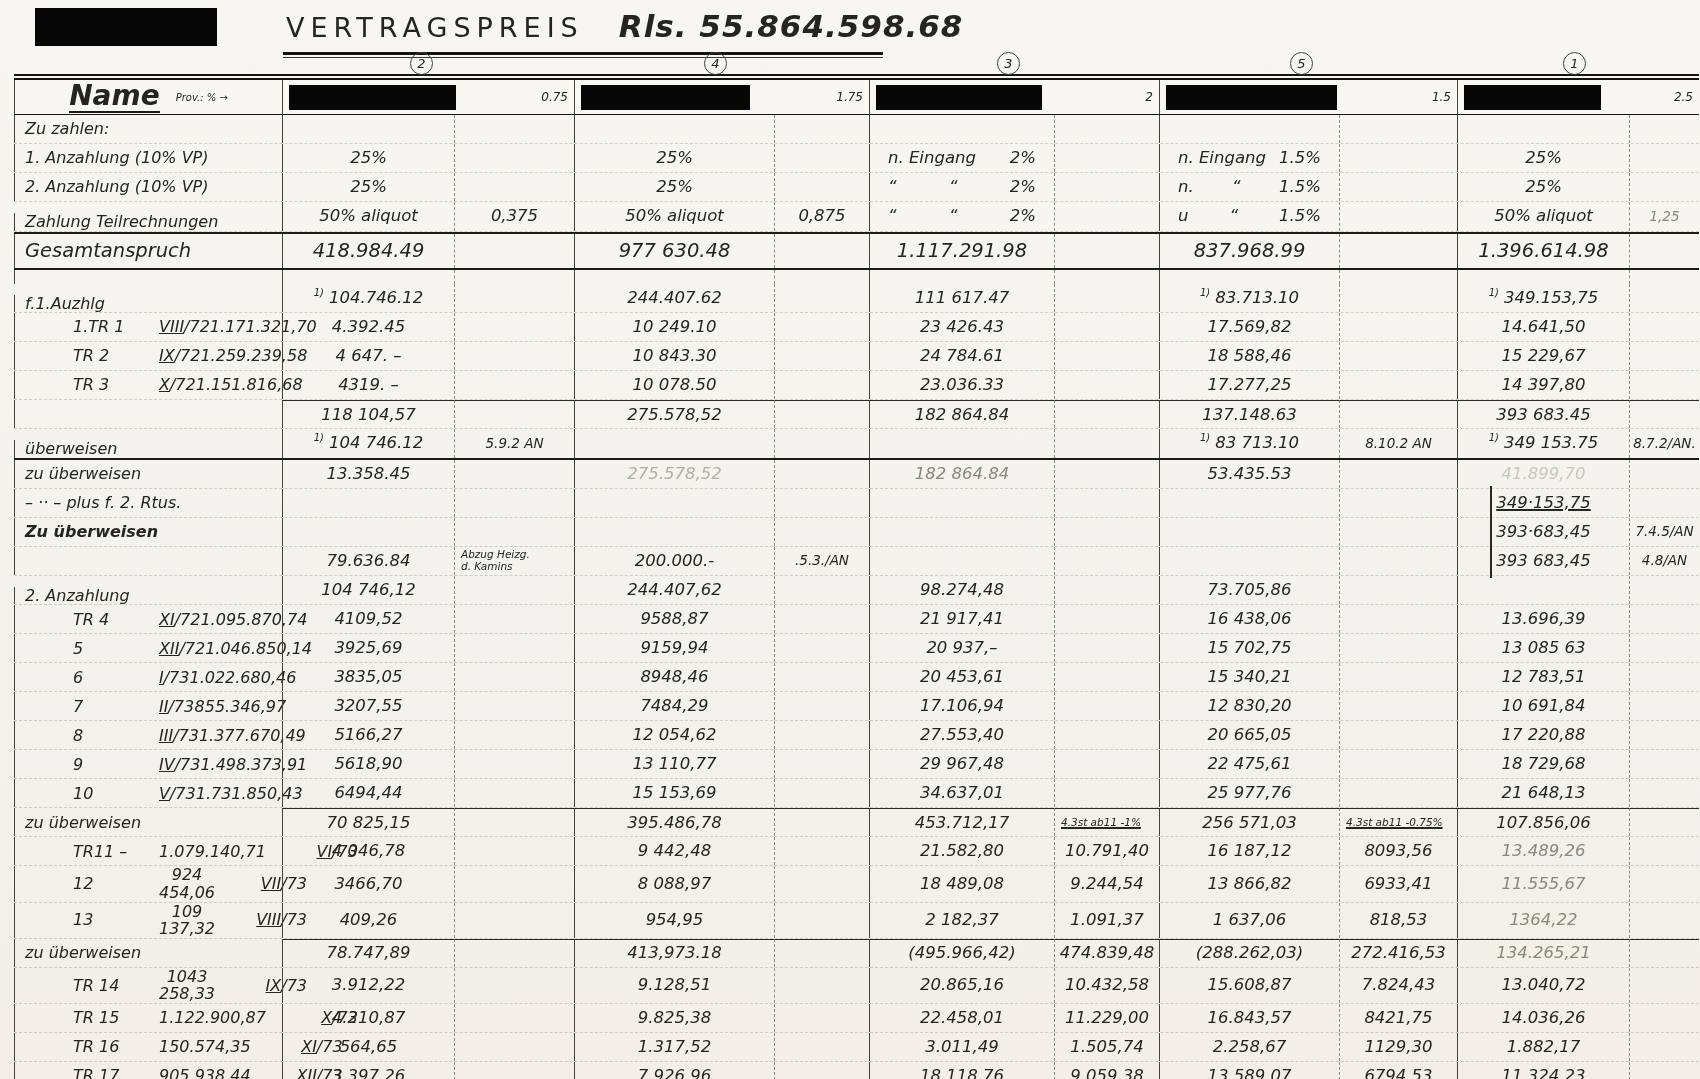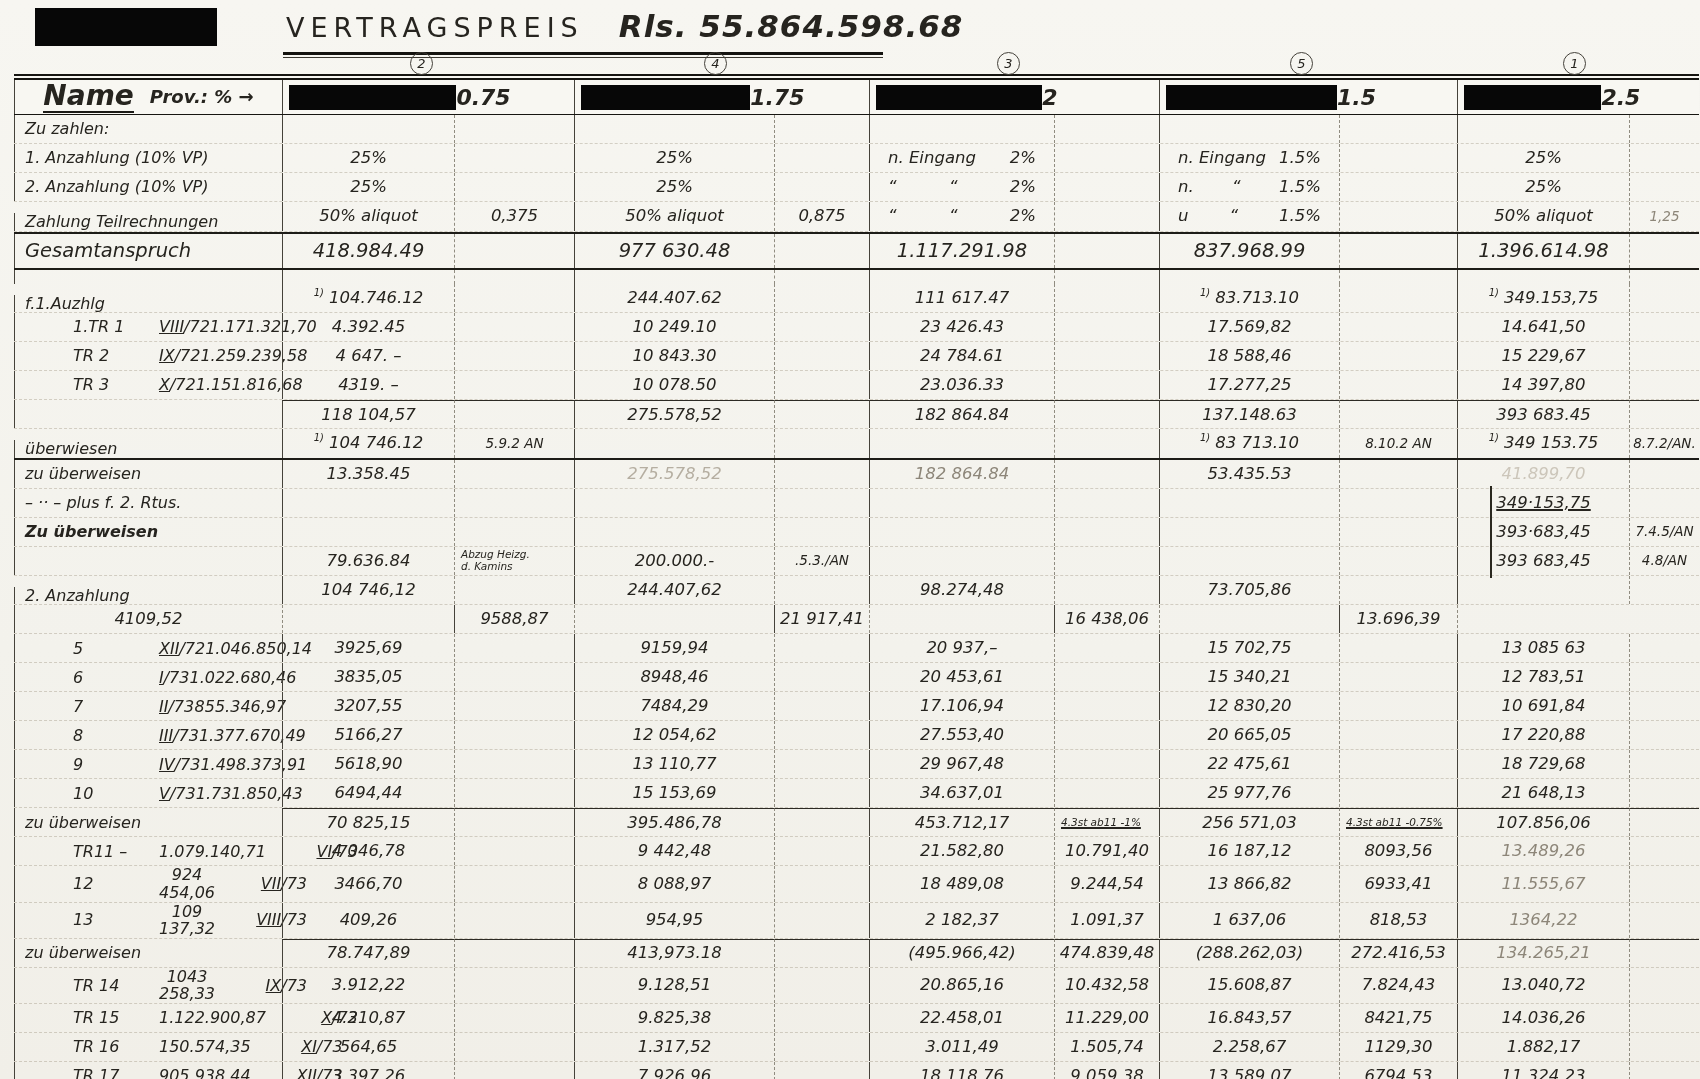--- a/index.html
+++ b/index.html
@@ -22,24 +22,24 @@
   .circles{position:relative;height:18px;}
   .circle{position:absolute;top:-4px;width:21px;height:21px;border:1.4px solid #44413a;
           border-radius:50%;font-style:italic;font-size:13px;
           display:flex;align-items:center;justify-content:center;background:transparent;}
 
   .thead{display:grid;grid-template-columns:268px 292px 295px 290px 298px 242px;
          height:34px;border-top:6px double #161511;border-bottom:1.8px solid #161511;
          background:#f8f7f2;}
   .hlabel{display:flex;align-items:center;gap:16px;padding-left:10px;border-left:1.3px solid #45423a;}
   .hname{font-weight:bold;font-size:28px;border-bottom:2px solid #1b1a16;line-height:1.05;}
-  .hprov{font-style:italic;font-weight:bold;font-size:18px;}
+  .hprov{font-style:italic;font-weight:normal;font-size:10px;}
   .hgroup{position:relative;display:flex;align-items:center;border-left:1.2px solid #45423a;padding:2px 6px;}
   .hgroup .redact{height:25px;flex:0 0 60%;background:#070707;}
-  .hgroup .rate{flex:1;text-align:left;font-style:italic;font-weight:bold;font-size:22px;}
+  .hgroup .rate{flex:1;text-align:right;font-style:italic;font-weight:normal;font-size:12px;}
 
   .row{display:grid;grid-template-columns:268px 172px 120px 200px 95px 185px 105px 180px 118px 172px 70px;
        min-height:28px;border-bottom:1px dashed rgba(122,109,84,.28);}
   .cell{display:flex;align-items:center;justify-content:center;position:relative;
         font-style:italic;font-size:16.5px;padding:0 3px;line-height:1.1;}
   .cell.label{justify-content:flex-start;padding-left:10px;border-left:1.3px solid #45423a;font-size:16px;gap:0;}
   .b-solid{border-left:1.2px solid #45423a;}
   .b-dash{border-left:1px dashed #908c80;}
 
   .row.spacer{min-height:14px;border-bottom:none;}
@@ -290,21 +290,21 @@
           <div class="cell b-solid">275.578,52</div>
           <div class="cell b-dash"></div>
           <div class="cell b-solid">182 864.84</div>
           <div class="cell b-dash"></div>
           <div class="cell b-solid">137.148.63</div>
           <div class="cell b-dash"></div>
           <div class="cell b-solid">393 683.45</div>
           <div class="cell b-dash"></div>
         </div>
         <div class="row hb">
-          <div class="cell label lbl-script">überwiesen</div>
+          <div class="cell label lbl-script">überweisen</div>
           <div class="cell b-solid"><span class="mark">1)</span>104 746.12</div>
           <div class="cell b-dash ann">5.9.2 AN</div>
           <div class="cell b-solid"></div>
           <div class="cell b-dash"></div>
           <div class="cell b-solid"></div>
           <div class="cell b-dash"></div>
           <div class="cell b-solid"><span class="mark">1)</span>83 713.10</div>
           <div class="cell b-dash ann">8.10.2 AN</div>
           <div class="cell b-solid"><span class="mark">1)</span>349 153.75</div>
           <div class="cell b-dash ann">8.7.2/AN.</div>
@@ -369,20 +369,25 @@
           <div class="cell b-solid">244.407,62</div>
           <div class="cell b-dash"></div>
           <div class="cell b-solid">98.274,48</div>
           <div class="cell b-dash"></div>
           <div class="cell b-solid">73.705,86</div>
           <div class="cell b-dash"></div>
           <div class="cell b-solid"></div>
           <div class="cell b-dash"></div>
         </div>
         <div class="row">
+          <div class="cell label">
+            <span class="lp0">TR 4</span>
+            <span class="lp1"><span class="rom">XI</span>/72</span>
+            <span class="lp2">1.095.870,74</span>
+          </div>
           <div class="cell b-solid">4109,52</div>
           <div class="cell b-dash"></div>
           <div class="cell b-solid">9588,87</div>
           <div class="cell b-dash"></div>
           <div class="cell b-solid">21 917,41</div>
           <div class="cell b-dash"></div>
           <div class="cell b-solid">16 438,06</div>
           <div class="cell b-dash"></div>
           <div class="cell b-solid">13.696,39</div>
           <div class="cell b-dash"></div>

